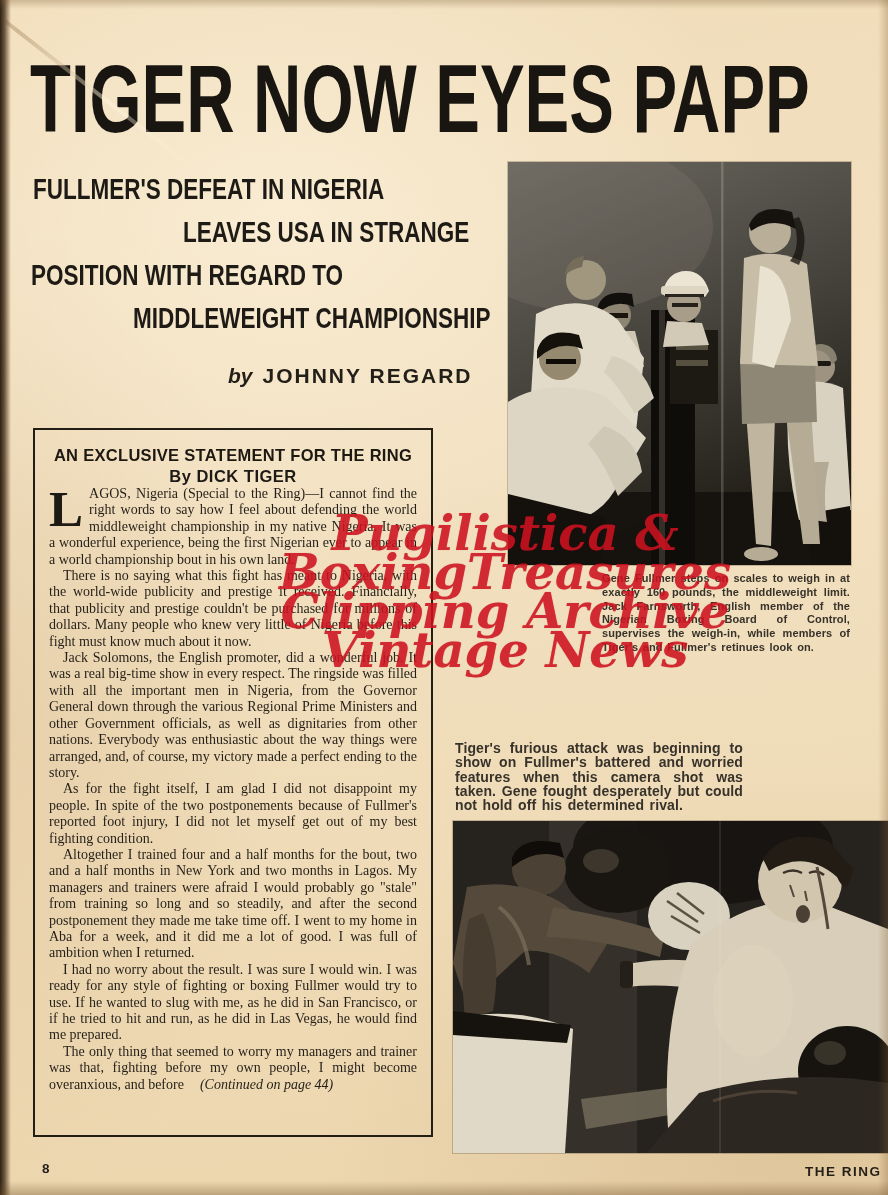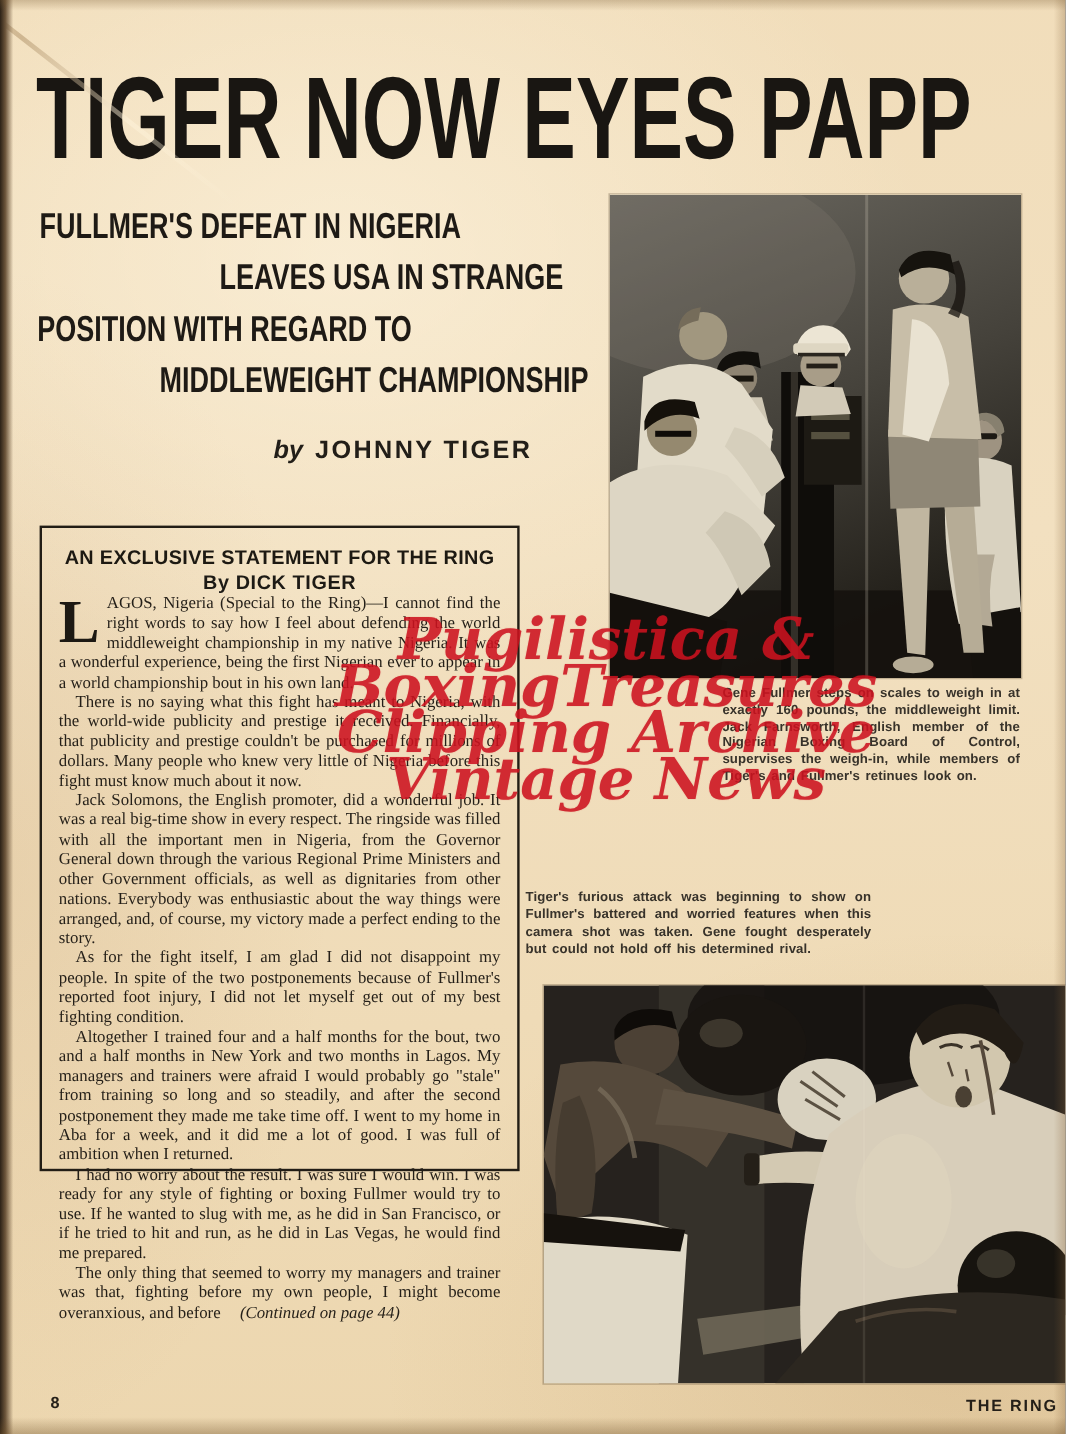--- a/index.html
+++ b/index.html
@@ -36,21 +36,21 @@
     transform:scaleX(0.75);transform-origin:left top;}
   .sh1{left:33px;top:172px;}
   .sh2{left:183px;top:215px;}
   .sh3{left:31px;top:258px;}
   .sh4{left:133px;top:301px;}
   .byline{position:absolute;left:228px;top:364px;font-size:21px;font-weight:bold;color:#221e18;}
   .byline .by{font-style:italic;margin-right:10px;}
   .byline .name{letter-spacing:2px;}
 
   .statement-box{
-    position:absolute;left:33px;top:438px;width:400px;height:538px;box-sizing:border-box;
+    position:absolute;left:33px;top:428px;width:400px;height:709px;box-sizing:border-box;
     border:2px solid #221d15;padding:10px 14px 6px 14px;
   }
   .box-header{text-align:center;font-weight:bold;}
   .bh1{font-size:16.5px;letter-spacing:0.3px;margin-top:6px;color:#1d1912;}
   .bh2{font-size:16.5px;margin-top:2px;letter-spacing:0.5px;}
   .bh3{font-size:17px;font-style:italic;margin-top:5px;margin-bottom:8px;letter-spacing:0.5px;}
   .article{
     font-family:"Liberation Serif",serif;font-size:14px;line-height:16.4px;
     text-align:justify;color:#241f18;
   }
@@ -72,21 +72,21 @@
   .photo{position:absolute;overflow:hidden;box-shadow:0 0 0 1px rgba(60,45,25,0.25);}
   .photo-weighin{left:508px;top:162px;width:343px;height:403px;}
   .photo-fight{left:453px;top:821px;width:435px;height:332px;}
   .photo svg{display:block;width:100%;height:100%;}
 
   .caption{
     position:absolute;font-weight:bold;text-align:justify;color:#37322a;letter-spacing:0.1px;
     word-spacing:1.5px;
   }
   .cap-weighin{left:602px;top:572px;width:248px;font-size:11px;line-height:13.8px;}
-  .cap-fight{left:438px;top:741px;width:288px;font-size:11px;line-height:14.3px;}
+  .cap-fight{left:455px;top:741px;width:288px;font-size:14px;line-height:14.3px;}
 
   .pageno{position:absolute;left:42px;top:1161px;font-size:13.5px;font-weight:bold;color:#241f18;}
   .footer-brand{position:absolute;left:805px;top:1164px;font-size:13.5px;font-weight:bold;
     letter-spacing:1.5px;color:#241f18;white-space:nowrap;}
 </style>
 </head>
 <body>
 
 <div class="page">
 
@@ -94,21 +94,21 @@
   <div class="crease-tr"></div>
 
   <div class="headline">TIGER NOW EYES PAPP</div>
 
   <div class="subhead sh1">FULLMER'S DEFEAT IN NIGERIA</div>
   <div class="subhead sh2">LEAVES USA IN STRANGE</div>
   <div class="subhead sh3">POSITION WITH REGARD TO</div>
   <div class="subhead sh4">MIDDLEWEIGHT CHAMPIONSHIP</div>
 
   <div class="byline">
-    <span class="by">by</span><span class="name">JOHNNY TIGER</span>
+    <span class="by">by</span><span class="name">JOHNNY REGARD</span>
   </div>
 
   <div class="photo photo-weighin">
     <svg viewBox="0 0 343 403" preserveAspectRatio="none">
       <defs>
         <linearGradient id="wbg" x1="0" y1="0" x2="0.35" y2="1">
           <stop offset="0" stop-color="#6b6860"></stop>
           <stop offset="0.55" stop-color="#45423b"></stop>
           <stop offset="1" stop-color="#211e18"></stop>
         </linearGradient>

